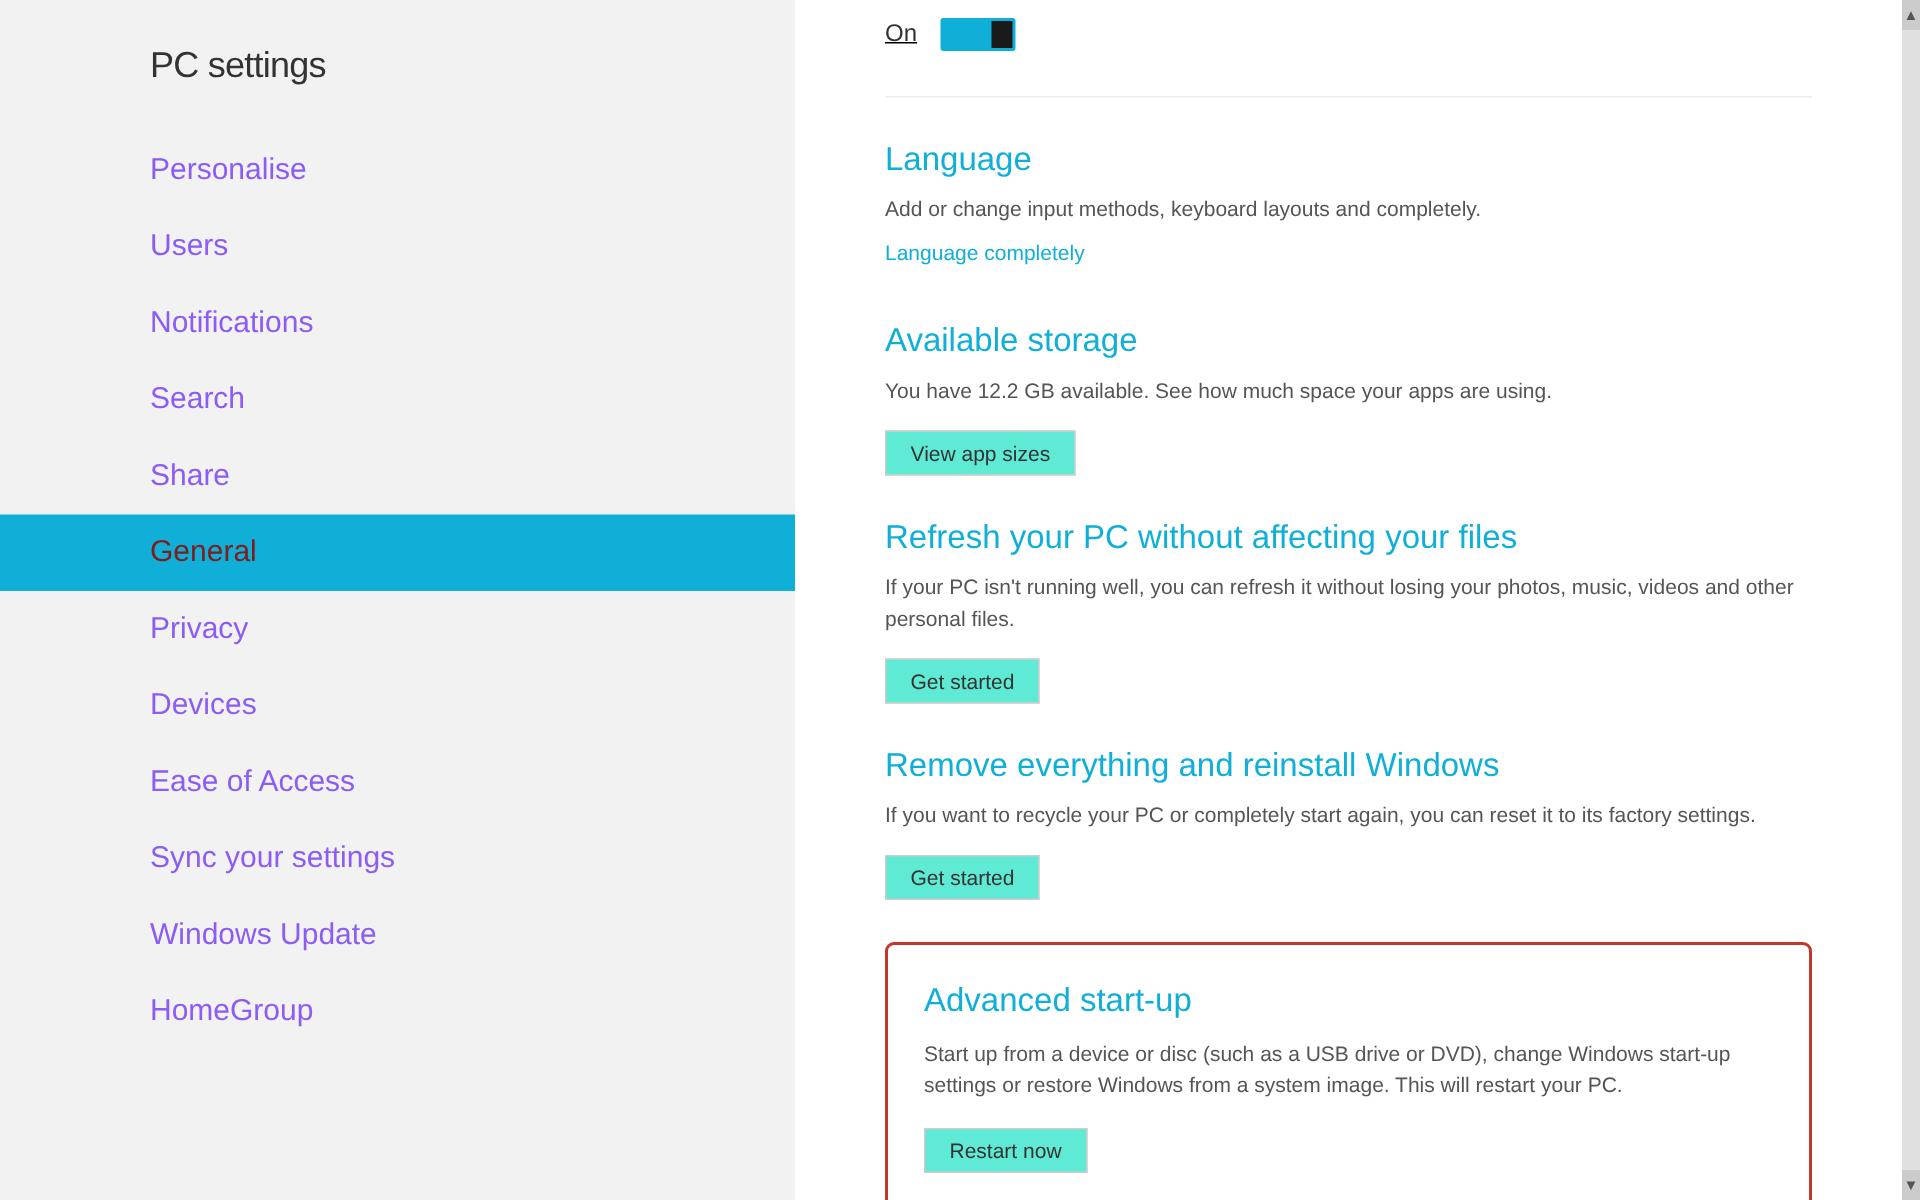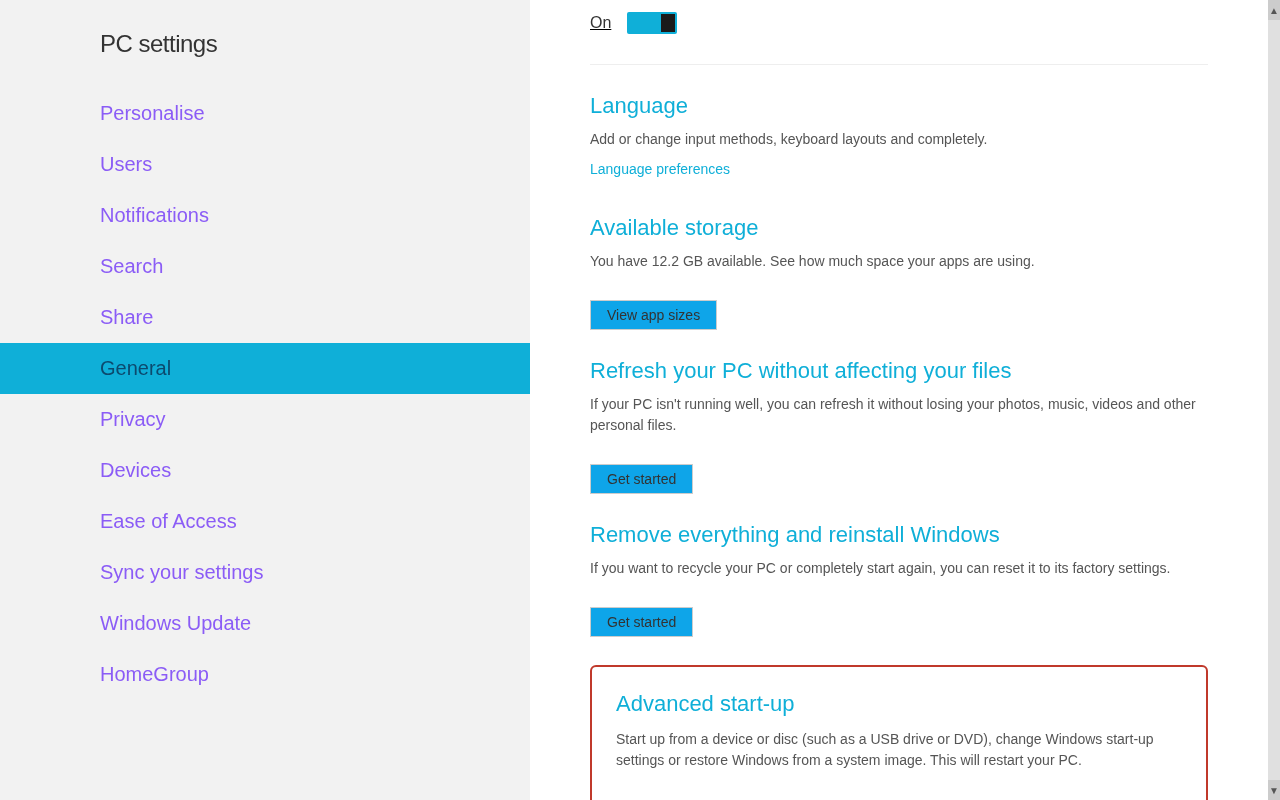--- a/index.html
+++ b/index.html
@@ -33,21 +33,21 @@
       padding: 14px 0 14px 100px;
       font-size: 20px;
       font-weight: 400;
       color: #8b5cf6;
       cursor: pointer;
       text-decoration: none;
     }
 
     .sidebar-item.active {
       background: #0fafd8;
-      color: #0c4a6e;
+      color: #7f1d1d;
     }
 
     
     .main {
       flex: 1;
       background: #fff;
       overflow-y: auto;
       padding: 0 60px 40px 60px;
       position: relative;
     }
@@ -134,26 +134,26 @@
       color: #0fafd8;
       cursor: pointer;
       text-decoration: none;
       display: inline-block;
       margin-bottom: 10px;
     }
 
     .btn {
       display: inline-block;
       padding: 6px 16px;
-      background: #0ea5e9;
+      background: #5eead4;
       border: 1px solid #ccc;
       font-size: 14px;
       color: #333;
       cursor: pointer;
-      margin-top: 18px;
+      margin-top: 6px;
       text-align: right;
     }
 
     
     .advanced-box {
       border: 2px solid #c0392b;
       border-radius: 6px;
       padding: 24px;
       margin-top: 28px;
     }
@@ -191,21 +191,21 @@
 <div class="main">
 
   <div class="toggle-row">
     <span class="toggle-label">On</span>
     <div class="toggle-switch">
       <div class="toggle-thumb"></div>
     </div>
   </div>
 
   <div id="sections-container">
-      <div class="section"><div class="section-title">Language</div><div class="section-desc">Add or change input methods, keyboard layouts and completely.</div><a class="section-link" href="#">Language preferences</a></div>
+      <div class="section"><div class="section-title">Language</div><div class="section-desc">Add or change input methods, keyboard layouts and completely.</div><a class="section-link" href="#">Language completely</a></div>
       <div class="section"><div class="section-title">Available storage</div><div class="section-desc">You have 12.2 GB available. See how much space your apps are using.</div><button class="btn">View app sizes</button></div>
       <div class="section"><div class="section-title">Refresh your PC without affecting your files</div><div class="section-desc">If your PC isn't running well, you can refresh it without losing your photos, music, videos and other personal files.</div><button class="btn">Get started</button></div>
       <div class="section"><div class="section-title">Remove everything and reinstall Windows</div><div class="section-desc">If you want to recycle your PC or completely start again, you can reset it to its factory settings.</div><button class="btn">Get started</button></div>
     </div>
 
   <div class="advanced-box">
     <div class="section-title">Advanced start-up</div>
     <div class="section-desc">Start up from a device or disc (such as a USB drive or DVD), change Windows start-up settings or restore Windows from a system image. This will restart your PC.</div>
     <button class="btn">Restart now</button>
   </div>

